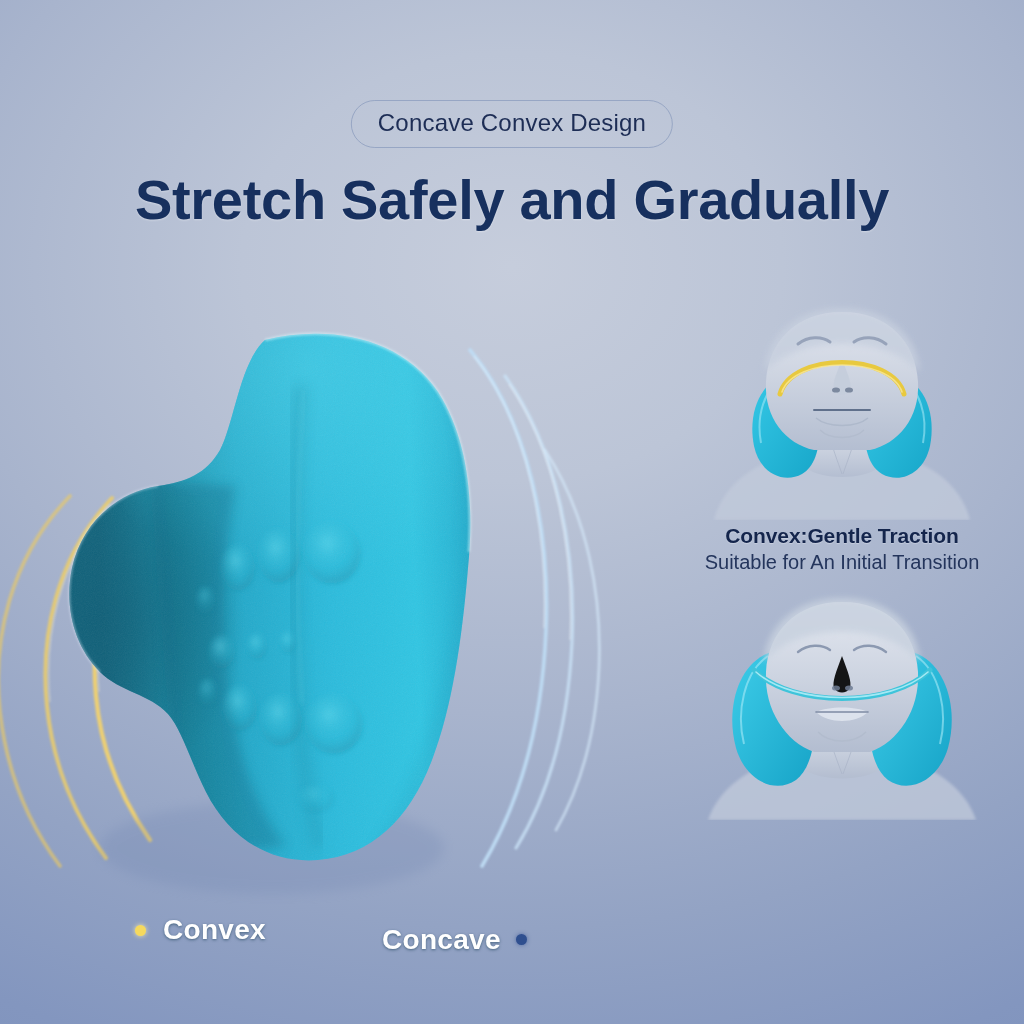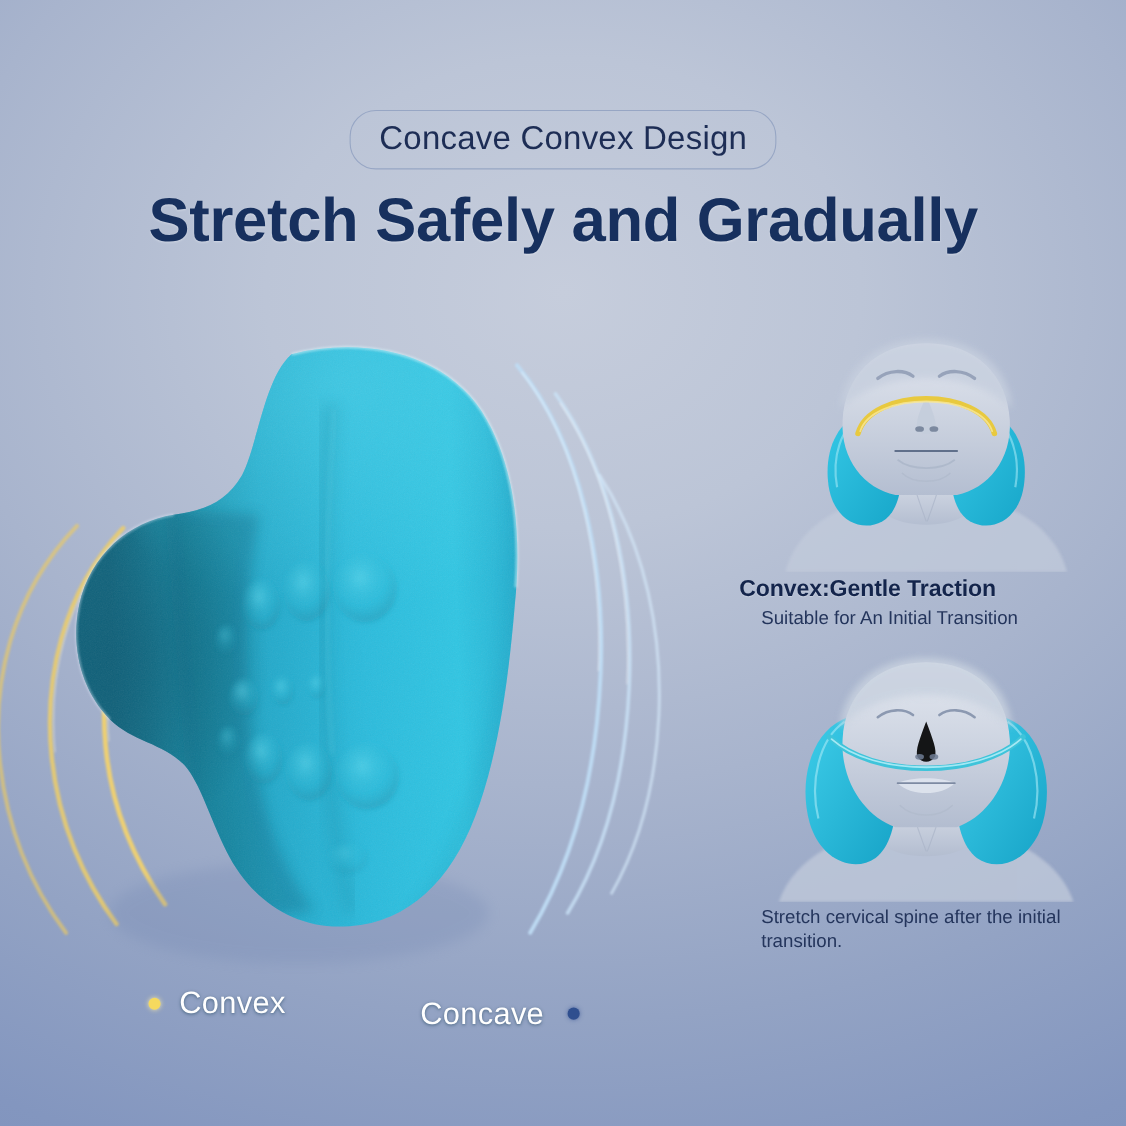--- a/index.html
+++ b/index.html
@@ -12,52 +12,52 @@
   #stage{
     position:absolute;inset:0;width:1024px;height:1024px;overflow:hidden;
     background:
       radial-gradient(120% 95% at 50% 26%, #c6cddc 0%, #bcc5d7 22%, #a8b4cd 46%, #93a3c4 68%, #8396bf 86%, #7d91bb 100%);
   }
 
   
   .badge{
     position:absolute;left:50%;top:100px;transform:translateX(-50%);
     padding:8px 26px 10px;border:1px solid #97a6c4;border-radius:24px;
-    color:#1d2d55;font-size:30px;letter-spacing:.2px;white-space:nowrap;
+    color:#1d2d55;font-size:24px;letter-spacing:.2px;white-space:nowrap;
   }
   .headline{
     position:absolute;left:50%;top:167px;transform:translateX(-50%);
     color:#17305e;font-size:56px;font-weight:bold;letter-spacing:-.3px;white-space:nowrap;
     text-shadow:0 1px 2px rgba(255,255,255,.35);
   }
 
   
-  #product-scene{position:absolute;left:0;top:282px;width:690px;height:640px;}
+  #product-scene{position:absolute;left:0;top:300px;width:690px;height:640px;font-weight:bold;}
   #product-scene svg{display:block;width:690px;height:640px;}
 
   .lbl{
     position:absolute;color:#ffffff;font-size:28px;letter-spacing:.3px;
     text-shadow:0 1px 3px rgba(10,50,70,.55);white-space:nowrap;
   }
   #label-convex{left:163px;top:614px;}
   #label-concave{left:382px;top:624px;}
   .dot{position:absolute;width:11px;height:11px;border-radius:50%;}
   #dot-convex{left:135px;top:625px;background:#f5d95e;box-shadow:0 0 5px rgba(255,240,170,.9);}
   #dot-concave{left:516px;top:634px;background:#2f4f8f;box-shadow:0 0 4px rgba(40,70,140,.6);}
 
   
-  .panel{position:absolute;left:672px;width:340px;}
+  .panel{position:absolute;left:672px;width:340px;text-align:center;}
   #panel-convex{top:298px;}
   #panel-concave{top:592px;}
   .panel svg{display:block;margin:0 auto;}
   .p-title{
     color:#14254c;font-size:21px;font-weight:bold;margin-top:4px;letter-spacing:-.1px;
     text-shadow:0 1px 1px rgba(255,255,255,.3);
   }
-  .p-sub{color:#24355c;font-size:17px;line-height:22px;margin-top:3px;padding:0 20px;}
+  .p-sub{color:#24355c;font-size:20px;line-height:22px;margin-top:3px;padding:0 20px;}
 </style>
 </head>
 <body>
 
 <div id="stage">
 
   <div class="badge">Concave Convex Design</div>
   <div class="headline">Stretch Safely and Gradually</div>
 
   <div id="product-scene">
@@ -289,16 +289,15 @@
       <ellipse cx="157" cy="96" rx="4" ry="2.6" fill="#6f7c94" opacity="0.85"></ellipse>
 
       <path d="M124,120 C136,114 164,114 176,120 C164,132 136,132 124,120 Z" fill="#dfe4ee" opacity="0.9"></path>
       <path d="M124,120 L176,120" stroke="#7d8aa2" stroke-width="1.6" stroke-linecap="round"></path>
 
       <path d="M126,140 C138,152 162,152 174,140" stroke="#b0bacc" stroke-width="1.4" fill="none" opacity=".8"></path>
 
       <path d="M62,78 C100,116 200,116 238,78" fill="none" stroke="#3fc4da" stroke-width="5" stroke-linecap="round"></path>
       <path d="M64,80 C102,114 198,114 236,80" fill="none" stroke="#b6eef8" stroke-width="1.6" stroke-linecap="round" opacity=".85"></path>
     </svg>
-    <div class="p-sub">Stretch cervical spine after the initial transition.</div>
   </div>
 
 </div>
 
 </body></html>

